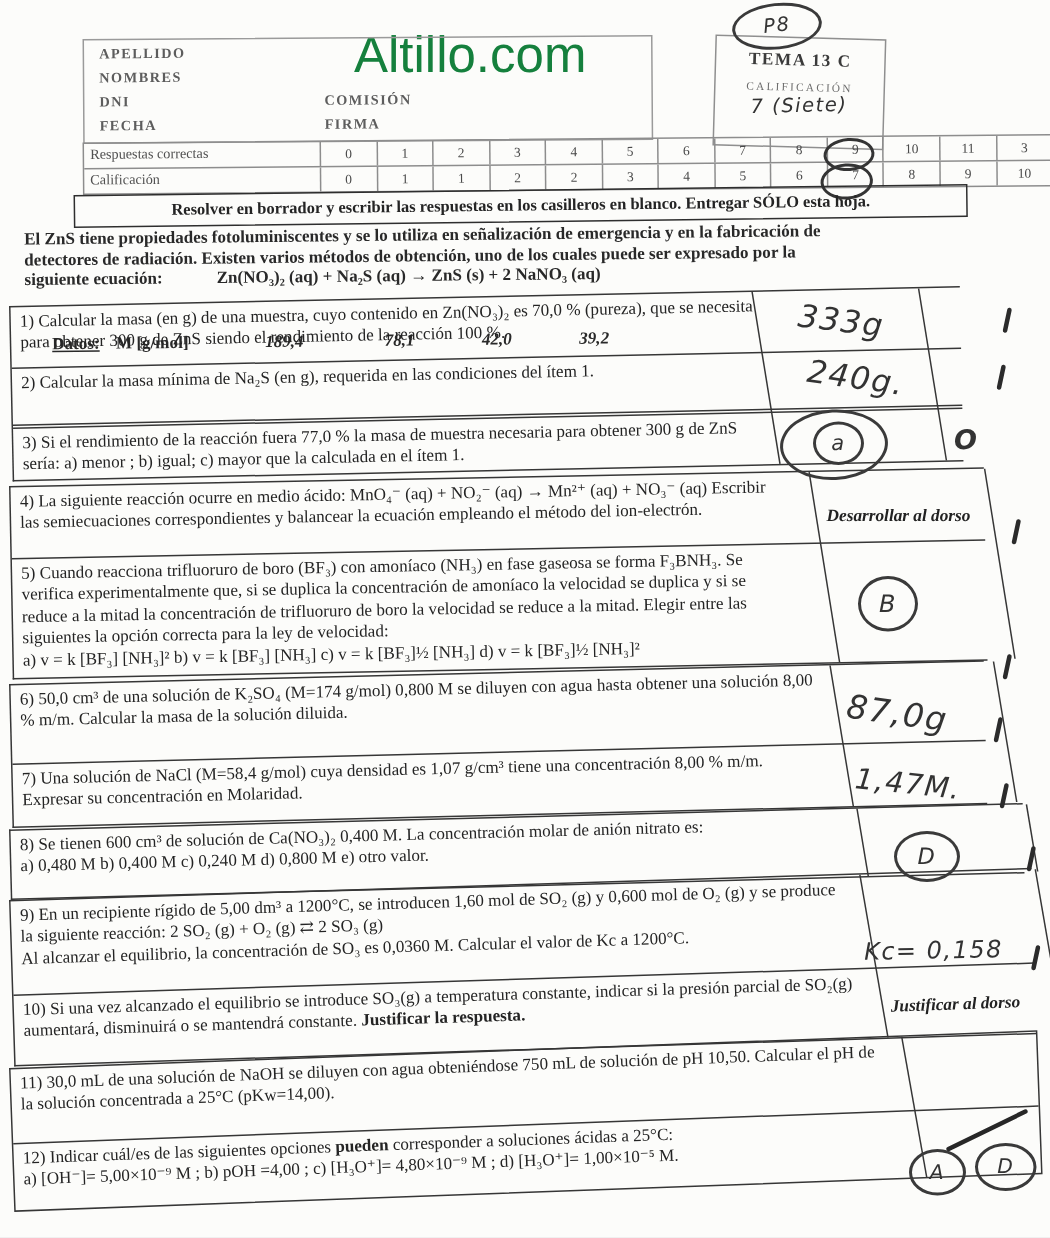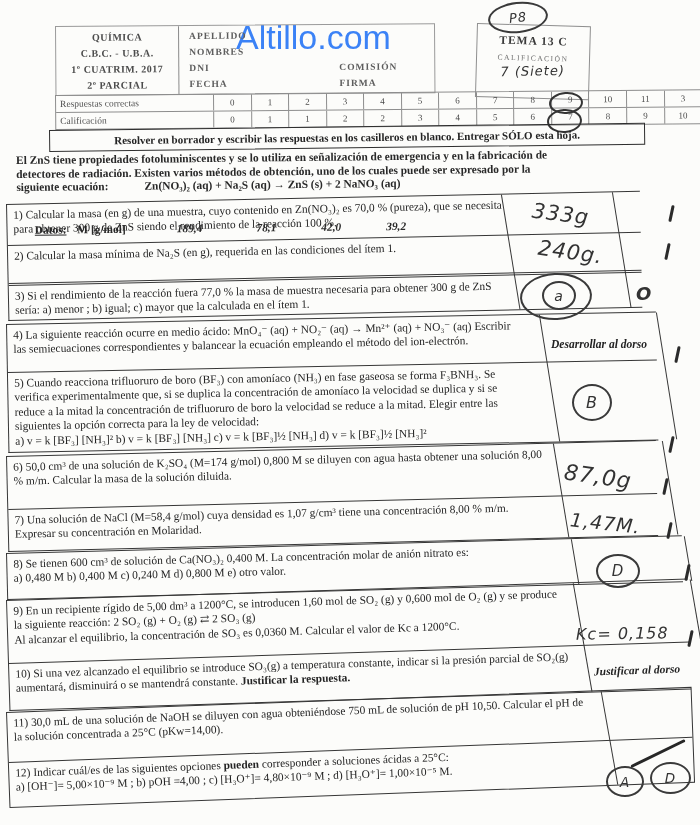--- a/index.html
+++ b/index.html
@@ -1,20 +1,20 @@
 <!DOCTYPE html>
 <html><head>
 <meta charset="utf-8">
 <style>
   html,body{margin:0;padding:0;background:#e8e8e8;}
   .sheet{position:relative;width:700px;height:825px;background:#fcfcfa;overflow:hidden;
          font-family:"Liberation Serif","DejaVu Serif",serif;color:#242424;}
   
   .watermark{position:absolute;left:236px;top:18px;font-family:"Liberation Sans","DejaVu Sans",sans-serif;
-             font-size:34px;color:#3b82f6;letter-spacing:0px;}
+             font-size:34px;color:#15803d;letter-spacing:0px;}
   
   .header-table{position:absolute;left:55px;top:26px;width:378px;height:68px;
                 border:1px solid #9a9a9a;display:flex;transform:rotate(-0.4deg);transform-origin:left top;}
   .course{width:122px;border-right:1px solid #8a8a8a;display:flex;flex-direction:column;justify-content:space-around;
           text-align:center;font-weight:bold;font-size:10px;color:#4c4c4c;letter-spacing:0.5px;padding:2px 0;}
   .fields{flex:1;display:flex;flex-direction:column;justify-content:space-around;padding:2px 0;}
   .frow{display:flex;height:15px;align-items:center;}
   .flabel{margin-left:10px;font-weight:bold;font-size:9.5px;letter-spacing:1px;color:#5d5d5d;width:150px;}
   .flabel2{font-weight:bold;font-size:9.5px;letter-spacing:1px;color:#5d5d5d;text-align:right;}
   
@@ -62,26 +62,20 @@
   .b{font-weight:bold;}
 </style>
 </head>
 <body>
 
 <div class="sheet">
 
   <div class="watermark">Altillo.com</div>
 
   <div class="header-table">
-    <div class="course">
-      <div>QUÍMICA</div>
-      <div>C.B.C. - U.B.A.</div>
-      <div>1º CUATRIM. 2017</div>
-      <div>2º PARCIAL</div>
-    </div>
     <div class="fields">
       <div class="frow">
           <span class="flabel">APELLIDO</span>
         </div>
       <div class="frow">
           <span class="flabel">NOMBRES</span>
         </div>
       <div class="frow">
           <span class="flabel">DNI</span>
           <span class="flabel2">COMISIÓN</span>

